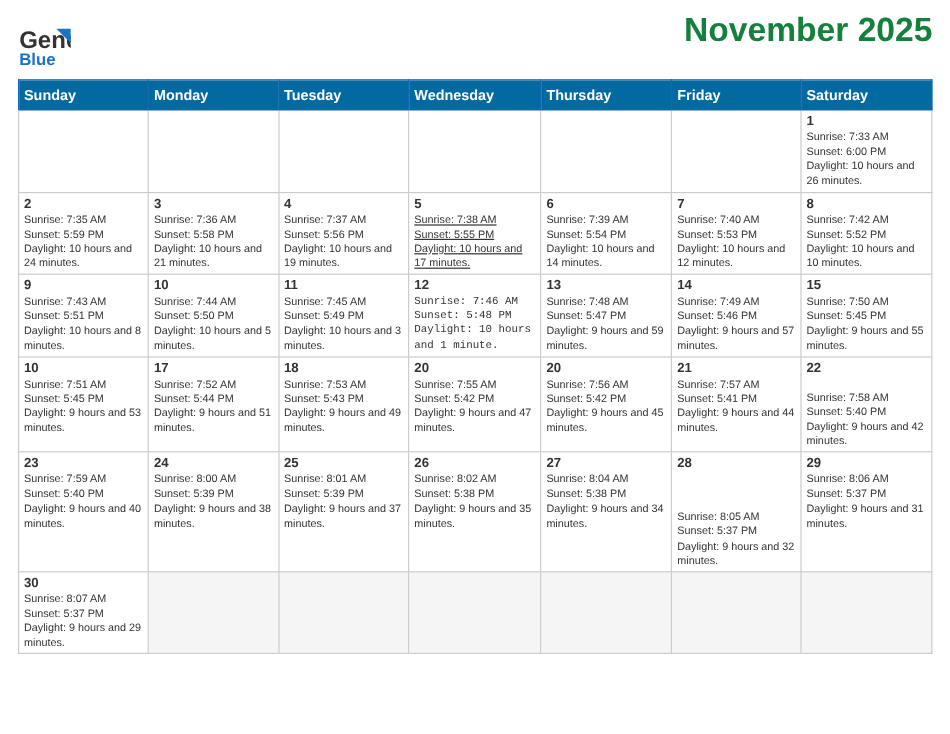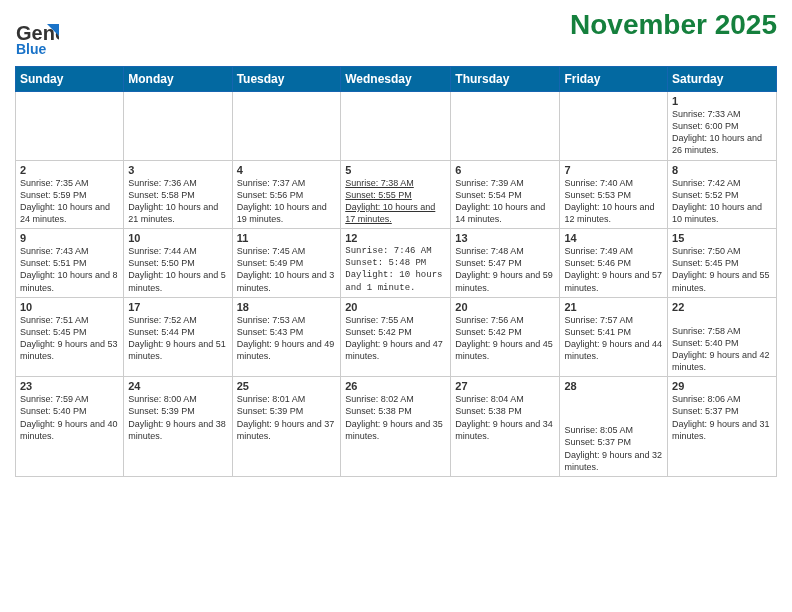--- a/index.html
+++ b/index.html
@@ -296,15 +296,29 @@
 Sunset: 5:37 PM
 Daylight: 9 hours and 32 minutes.</div>
           </td>
           <td>
             <span class="day-number">29</span>
             <div class="day-info" style="white-space: pre-line;">Sunrise: 8:06 AM
 Sunset: 5:37 PM
 Daylight: 9 hours and 31 minutes.</div>
           </td>
         </tr>
+        <tr>
+          <td>
+            <span class="day-number">30</span>
+            <div class="day-info" style="white-space: pre-line;">Sunrise: 8:07 AM
+Sunset: 5:37 PM
+Daylight: 9 hours and 29 minutes.</div>
+          </td>
+          <td class="empty-cell" style="background: rgb(245, 245, 245);"></td>
+          <td class="empty-cell" style="background: rgb(245, 245, 245);"></td>
+          <td class="empty-cell" style="background: rgb(245, 245, 245);"></td>
+          <td class="empty-cell" style="background: rgb(245, 245, 245);"></td>
+          <td class="empty-cell" style="background: rgb(245, 245, 245);"></td>
+          <td class="empty-cell" style="background: rgb(245, 245, 245);"></td>
+        </tr>
       </tbody>
   </table>
 </div>
 
 </body></html>

